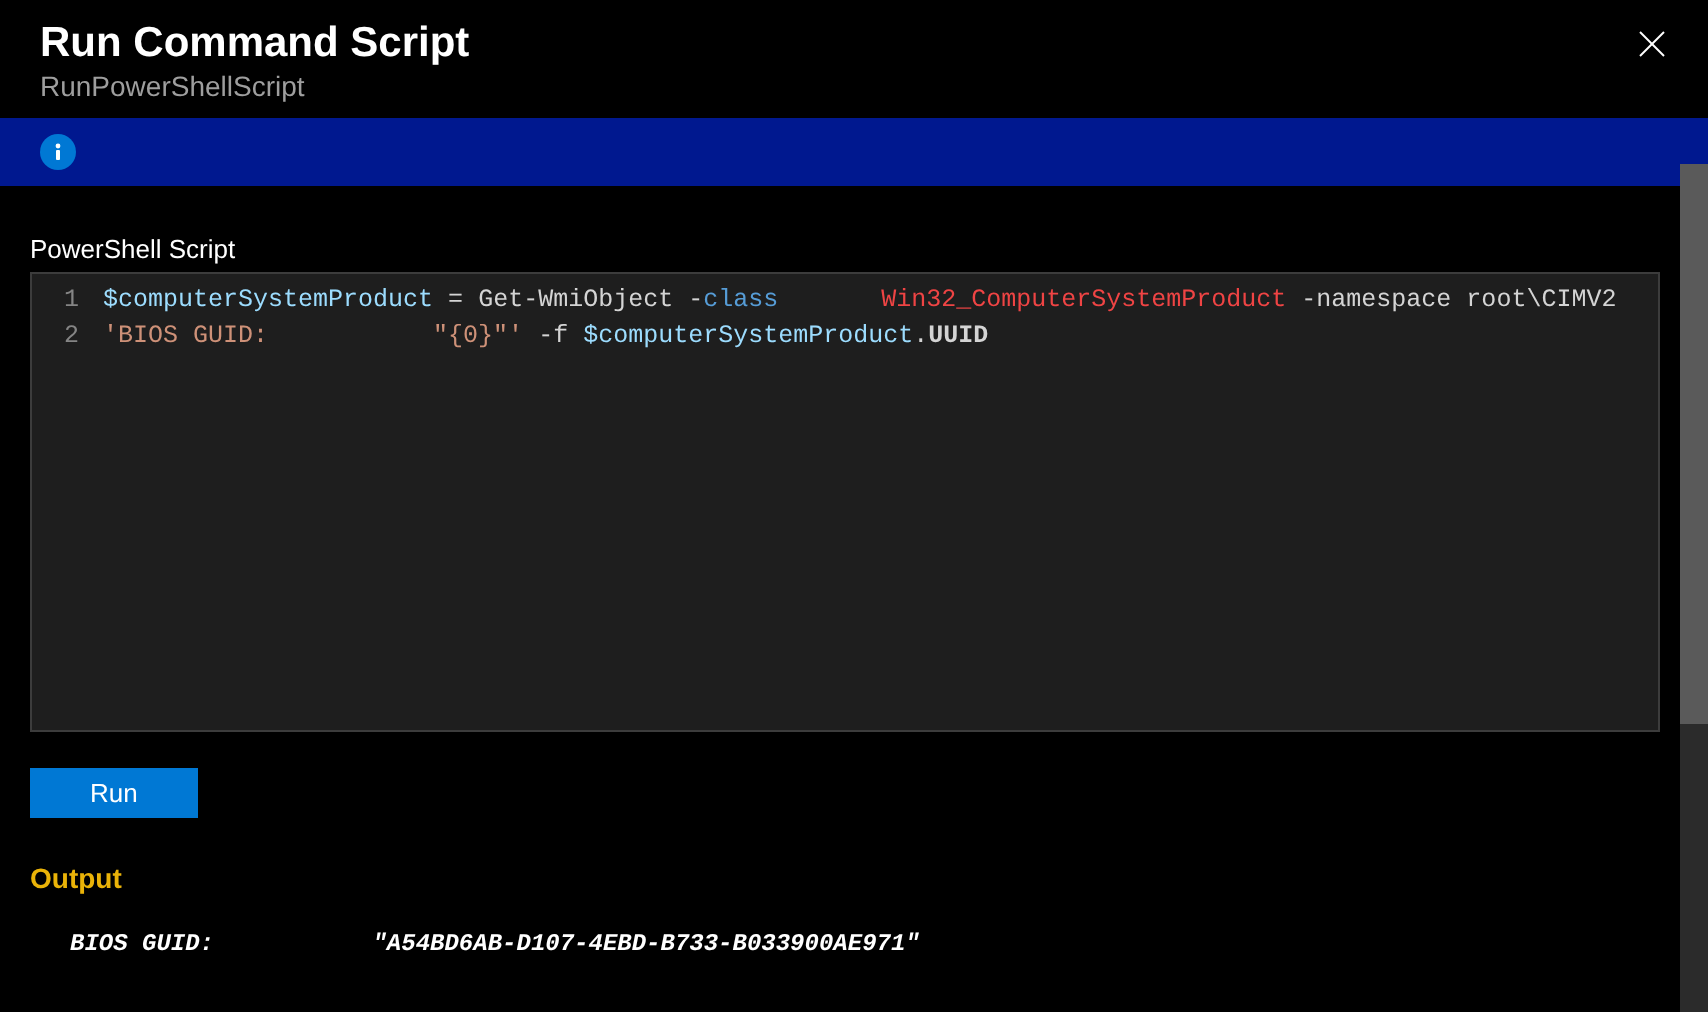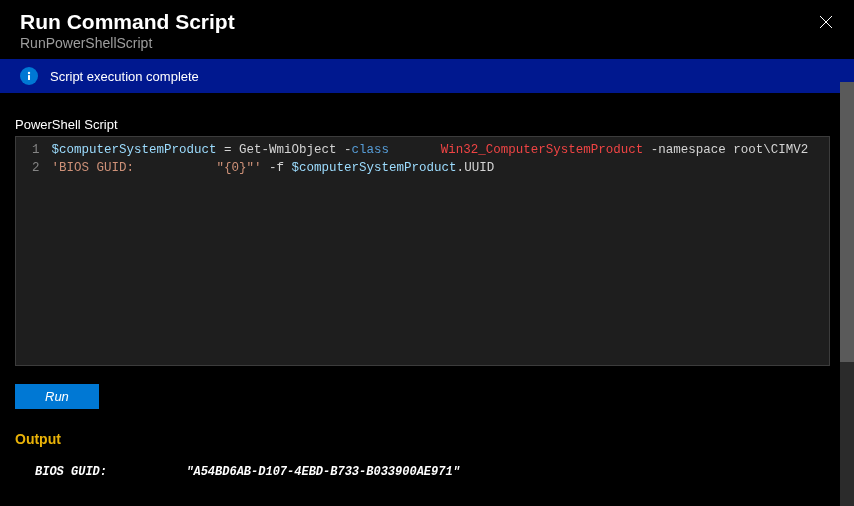--- a/index.html
+++ b/index.html
@@ -117,33 +117,32 @@
       flex: 1;
     }
     
     .tk-variable { color: #9cdcfe; }
     .tk-operator { color: #d4d4d4; }
     .tk-cmdlet { color: #d4d4d4; }
     .tk-param { color: #d4d4d4; }
     .tk-keyword { color: #569cd6; }
     .tk-type { color: #ef4444; margin-left: 44px; }
     .tk-string { color: #ce9178; }
-    .tk-property { color: #d4d4d4; }
+    .tk-property { color: #d4d4d4; font-weight: bold; }
     .tk-plain { color: #d4d4d4; }
     
     .run-button {
       background: #0078d4;
       color: #ffffff;
       border: none;
       padding: 5px 30px;
       font-size: 13px;
       font-family: inherit;
       margin-top: 18px;
       cursor: pointer;
-      font-style: italic;
     }
     
     .output-section {
       margin-top: 22px;
     }
     
     .output-label {
       font-size: 14px;
       font-weight: 700;
       color: #eab308;
@@ -197,21 +196,20 @@
   </div>
 </div>
 
 <div class="status-bar">
   <div class="info-icon">
     <svg width="10" height="10" viewBox="0 0 10 10">
       <circle cx="5" cy="2" r="1.2"></circle>
       <rect x="4" y="4" width="2" height="5" rx="0.5"></rect>
     </svg>
   </div>
-  <div class="status-text">Script execution complete</div>
 </div>
 
 <div class="content">
   <div class="section-label">PowerShell Script</div>
   
   <div class="code-editor">
     <div class="line-numbers">
       <div>1</div>
       <div>2</div>
     </div>

